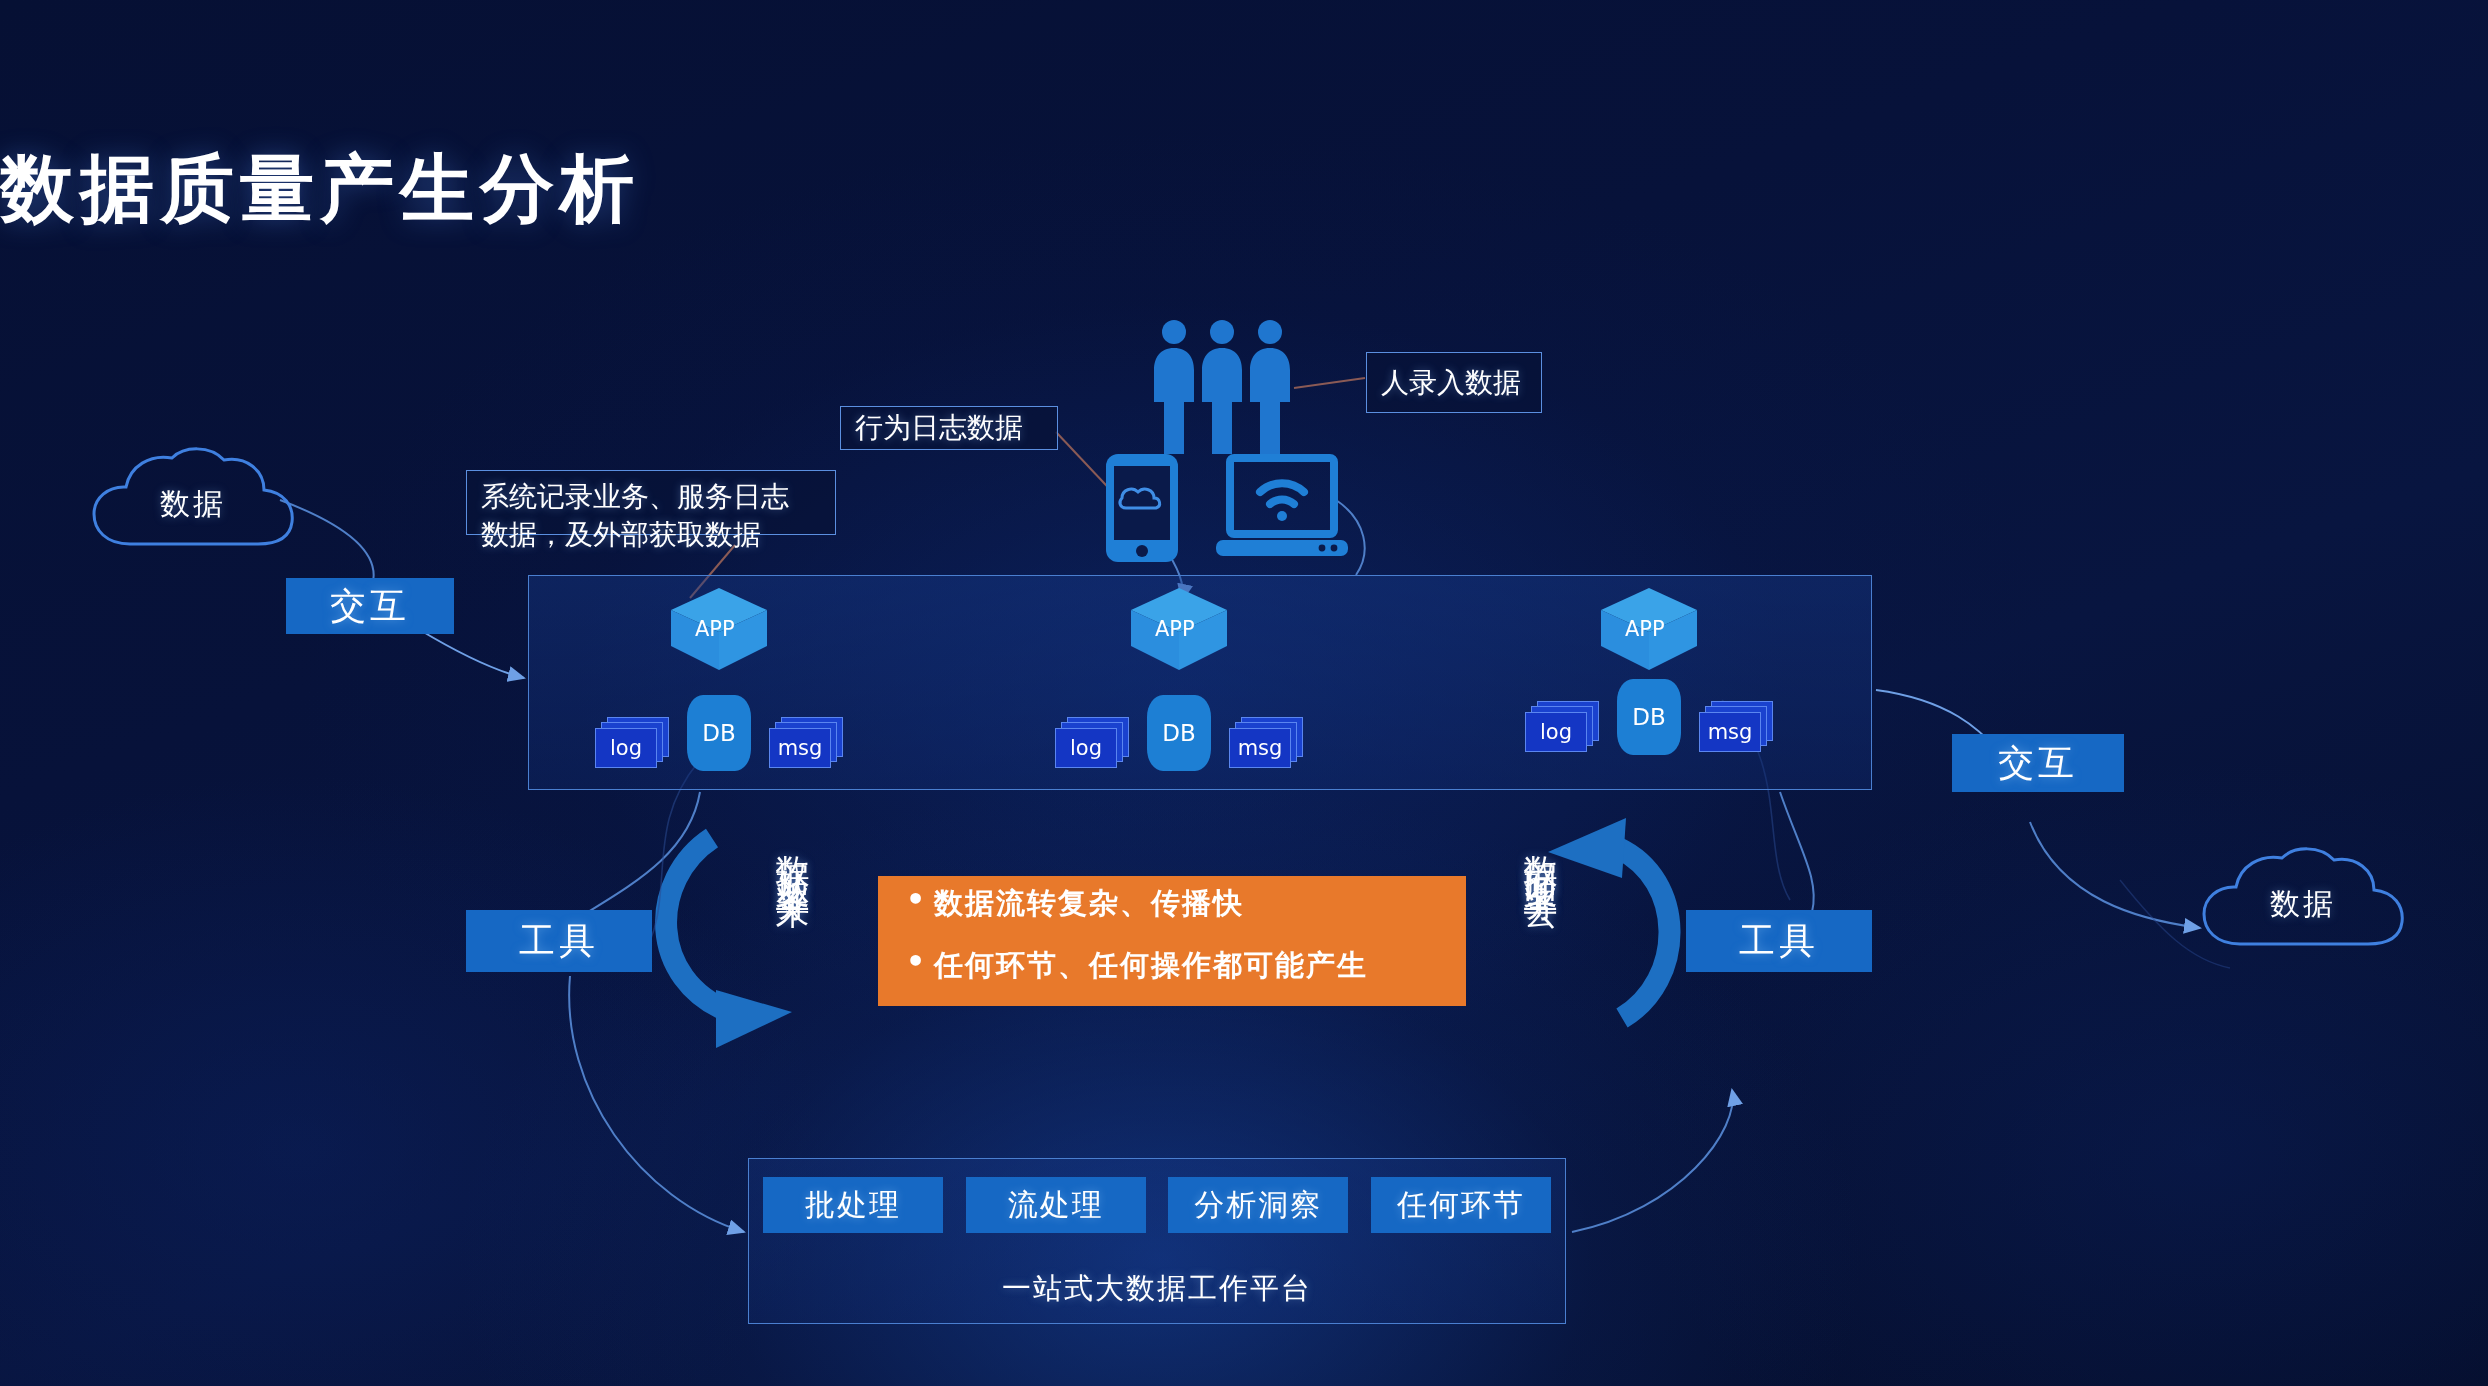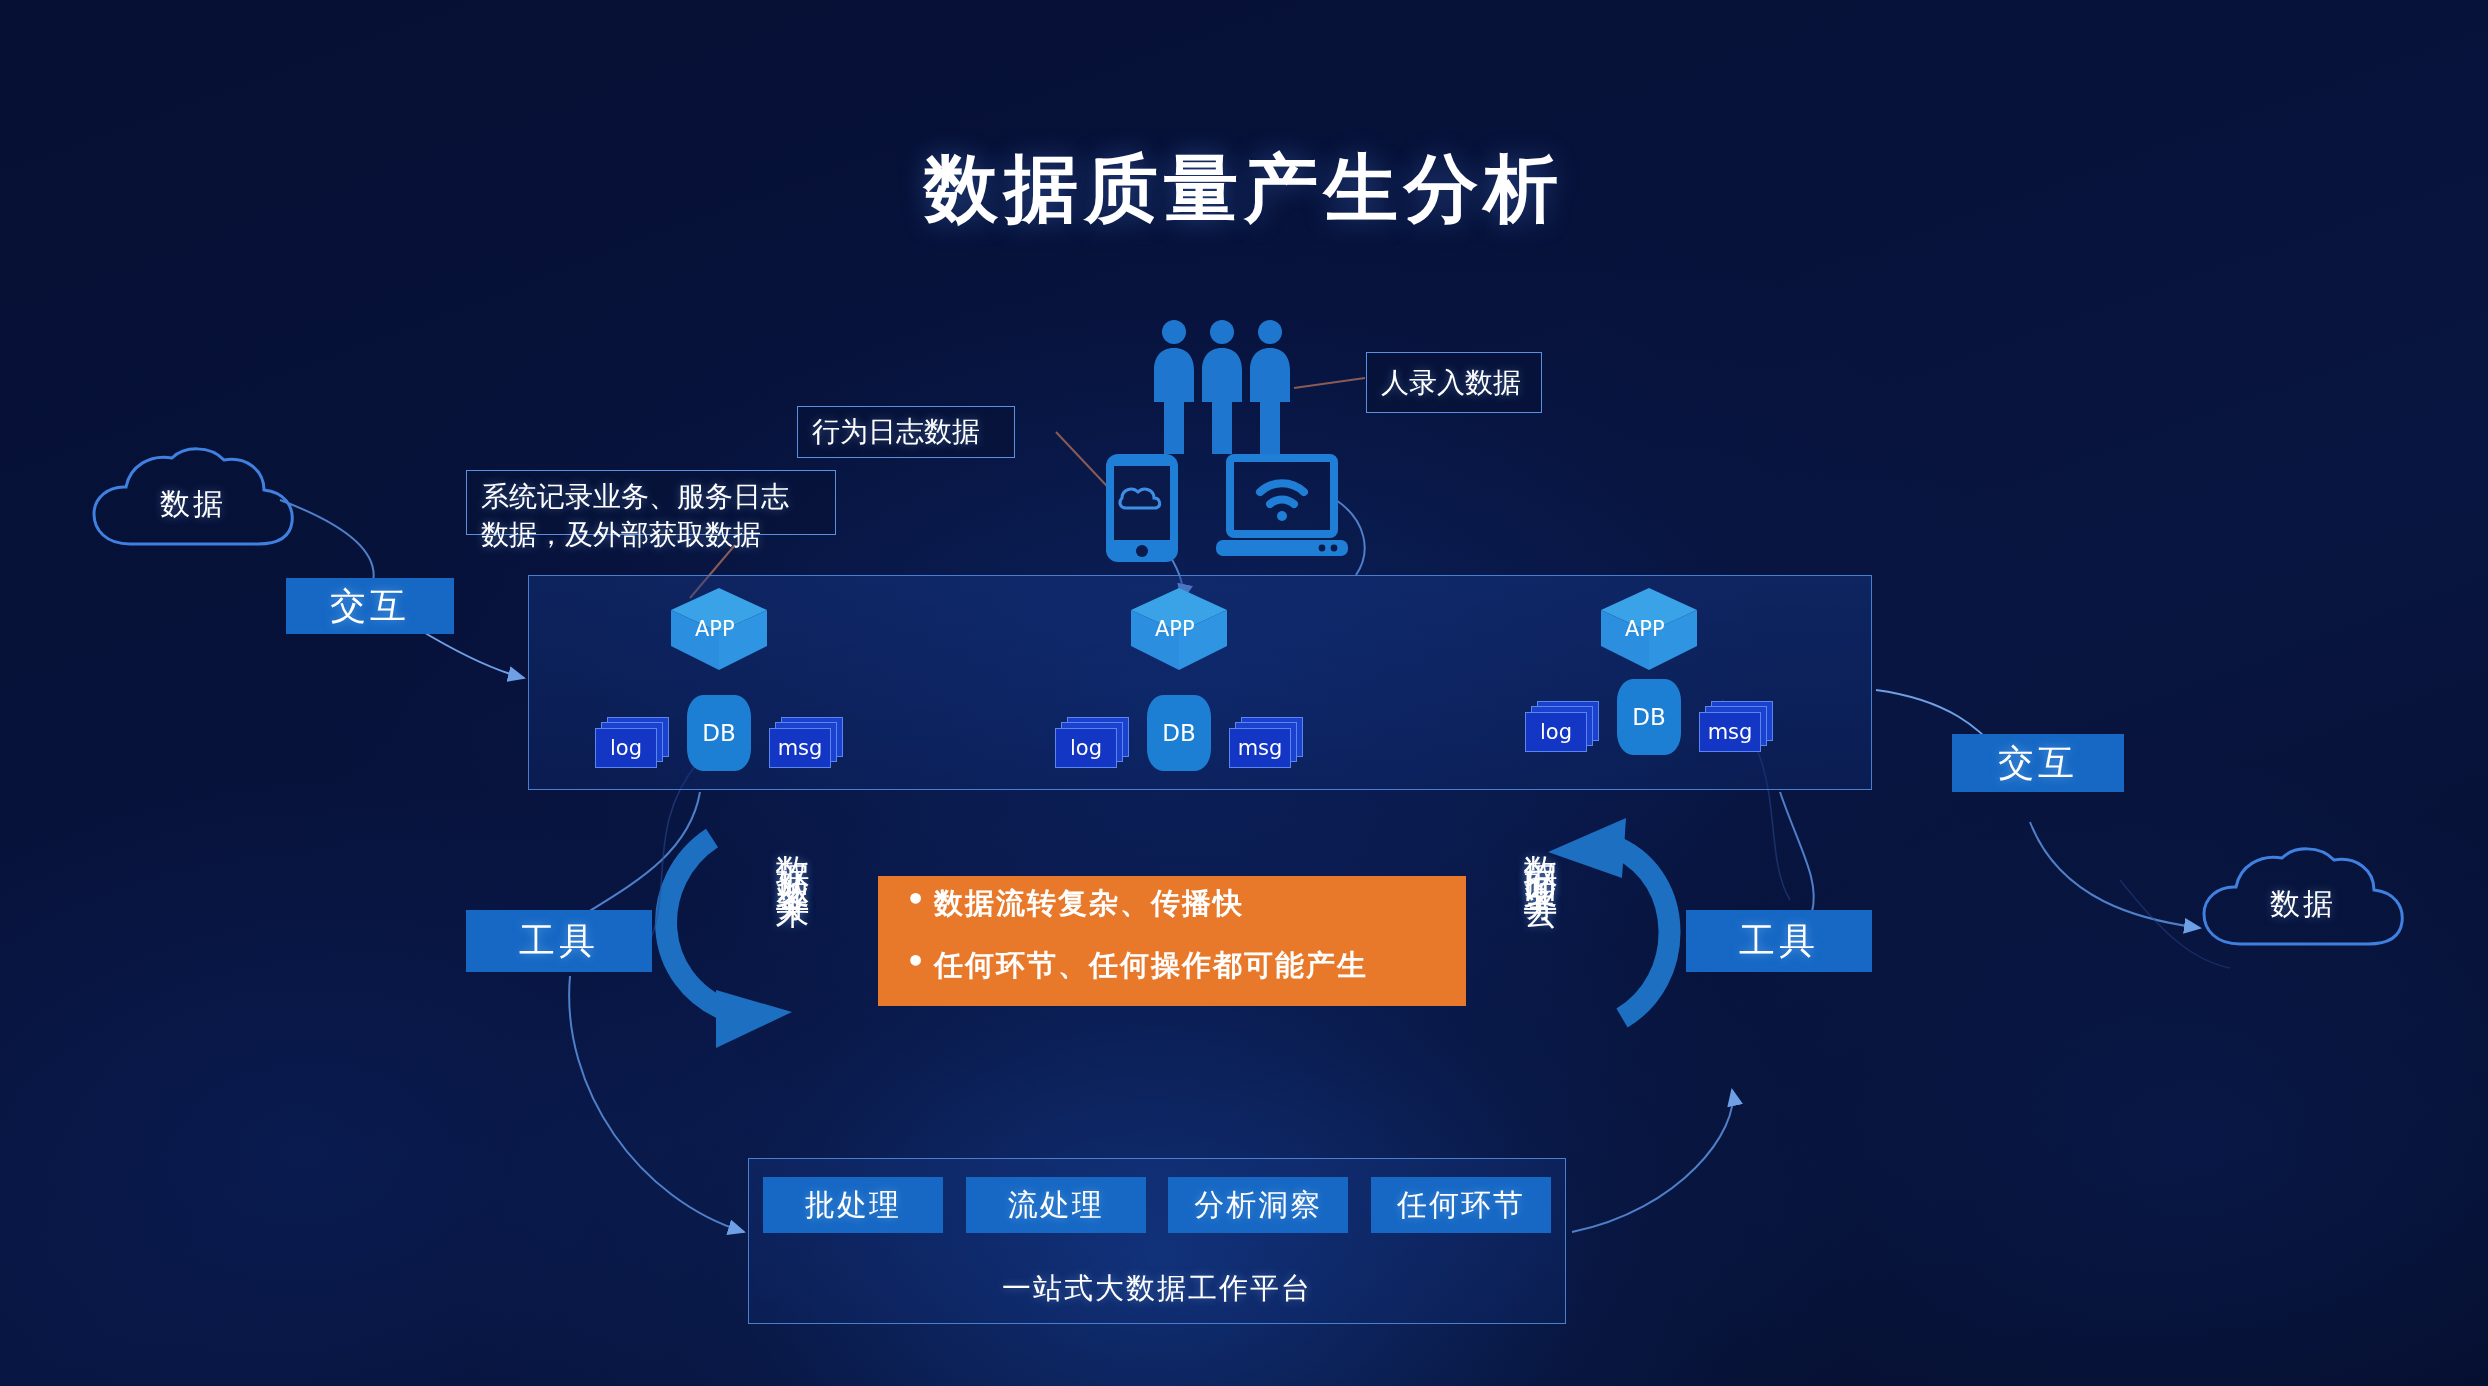--- a/index.html
+++ b/index.html
@@ -16,21 +16,21 @@
       radial-gradient(ellipse 1100px 700px at 1180px 690px, rgba(16,50,132,0.42) 0%, rgba(8,24,76,0.18) 55%, rgba(5,13,42,0) 80%),
       radial-gradient(ellipse 700px 500px at 300px 1150px, rgba(12,36,104,0.38) 0%, rgba(5,14,46,0) 75%),
       radial-gradient(ellipse 760px 520px at 2200px 1150px, rgba(12,36,104,0.34) 0%, rgba(5,14,46,0) 75%),
       linear-gradient(160deg, #061034 0%, #07123a 35%, #081540 60%, #050e2c 100%);
   }
   .bg-deco { position:absolute; inset:0; pointer-events:none; }
 
   
   #title {
     position:absolute; left:0; right:0; top:140px;
-    text-align:center;
+    text-align:left;
     font-size:74px; font-weight:bold; color:#ffffff;
     letter-spacing:6px;
     text-shadow:0 0 26px rgba(90,150,255,0.35);
   }
 
   
   .blue-chip {
     position:absolute;
     background:#1668c4;
     color:#ffffff;
@@ -204,21 +204,21 @@
     <div class="cloud-label">数据</div>
   </div>
 
   <div class="cloud-wrap" style="left:2198px; top:848px; width:210px; height:110px;">
     <svg width="210" height="110" viewBox="0 0 210 110">
       <path d="M42,96 C18,96 6,82 6,66 C6,50 20,38 38,39 C42,18 62,6 84,10 C96,-2 122,-3 136,12 C158,8 176,22 176,42 C196,44 206,58 204,74 C202,90 188,96 170,96 Z" fill="none" stroke="#3f80e0" stroke-width="3"></path>
     </svg>
     <div class="cloud-label">数据</div>
   </div>
 
-  <div class="callout" style="left:797px; top:406px; width:218px; height:52px; display:flex; align-items:center;">行为日志数据</div>
+  <div class="callout" style="left:840px; top:406px; width:218px; height:44px; display:flex; align-items:center;">行为日志数据</div>
 
   <div class="callout" style="left:466px; top:470px; width:370px; height:65px;">系统记录业务、服务日志
 数据，及外部获取数据</div>
 
   <div class="callout" style="left:1366px; top:352px; width:176px; height:61px; display:flex; align-items:center;">人录入数据</div>
 
   <svg style="left:1148px; top:318px;" width="150" height="140" viewBox="0 0 150 140">
     <g fill="#1f76cf">
       <circle cx="26" cy="14" r="12"></circle>
       <path d="M26,30 C12,30 6,40 6,52 L6,84 L16,84 L16,136 L36,136 L36,84 L46,84 L46,52 C46,40 40,30 26,30 Z"></path>

